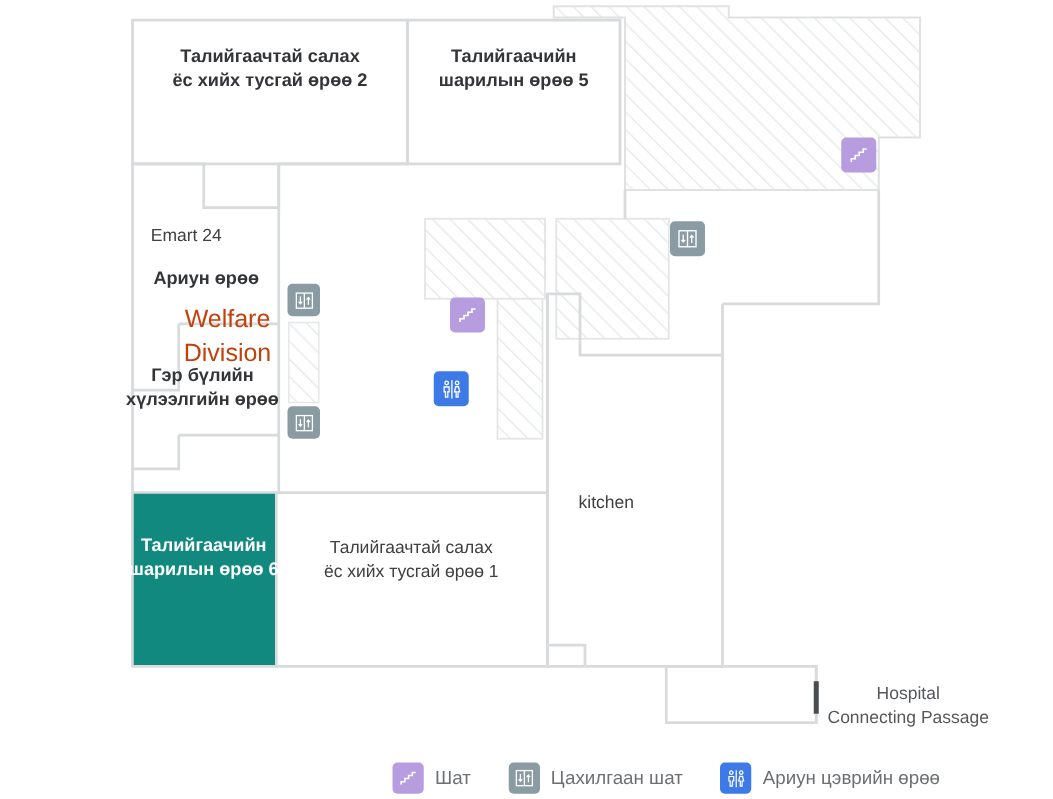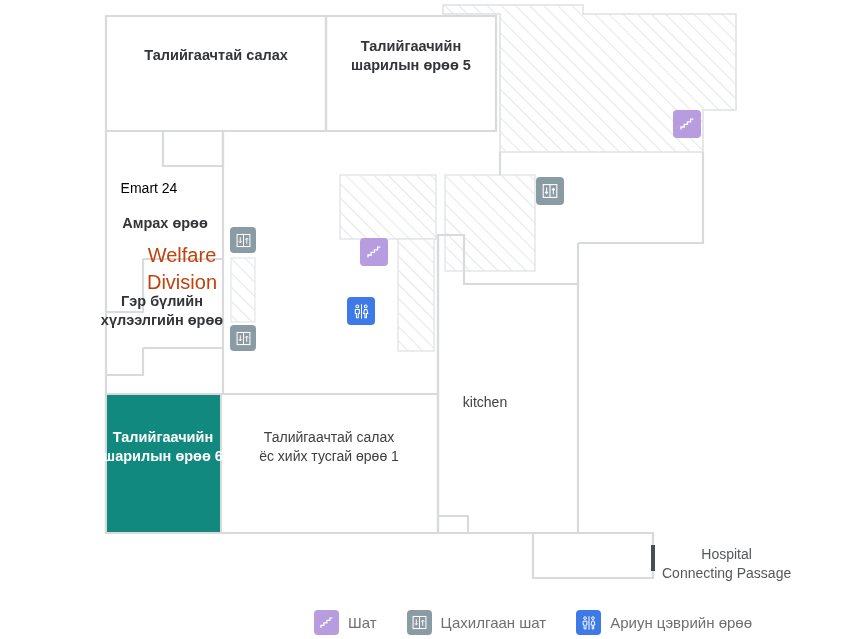--- a/index.html
+++ b/index.html
@@ -42,21 +42,21 @@
     color: #333538;
     font-size: 14.5px;
     font-weight: 700;
   }
   .lbl-normal {
     color: #404040;
     font-size: 14px;
     font-weight: 400;
   }
   .lbl-muted {
-    color: #000000;
+    color: #404040;
     font-size: 14px;
     font-weight: 400;
   }
   .lbl-muted2 {
     color: #c2410c;
     font-size: 20px;
     font-weight: 400;
   }
   .lbl-white {
     color: #ffffff;
@@ -196,33 +196,34 @@
       <path d="M438,516 L468,516 L468,533"></path>
     </g>
 
     <g>
       <rect x="107" y="395" width="113" height="137" fill="#11897f"></rect>
     </g>
   </svg>
 
   <div class="room-label lbl-dark" style="left:216px; top:56px; transform:translate(-50%,-50%);">
     <span class="ln">Талийгаачтай салах</span>
+    <span class="ln">ёс хийх тусгай өрөө 2</span>
   </div>
 
   <div class="room-label lbl-dark" style="left:411px; top:56px; transform:translate(-50%,-50%);">
     <span class="ln">Талийгаачийн</span>
     <span class="ln">шарилын өрөө 5</span>
   </div>
 
   <div class="room-label lbl-muted" style="left:149px; top:188px; transform:translate(-50%,-50%);">
     <span class="ln">Emart 24</span>
   </div>
 
   <div class="room-label lbl-dark" style="left:165px; top:224px; transform:translate(-50%,-50%);">
-    <span class="ln">Амрах өрөө</span>
+    <span class="ln">Ариун өрөө</span>
   </div>
 
   <div class="room-label lbl-muted2" style="left:182px; top:269px; transform:translate(-50%,-50%);">
     <span class="ln">Welfare</span>
     <span class="ln">Division</span>
   </div>
 
   <div class="room-label lbl-dark" style="left:162px; top:311px; transform:translate(-50%,-50%);">
     <span class="ln">Гэр бүлийн</span>
     <span class="ln">хүлээлгийн өрөө</span>

